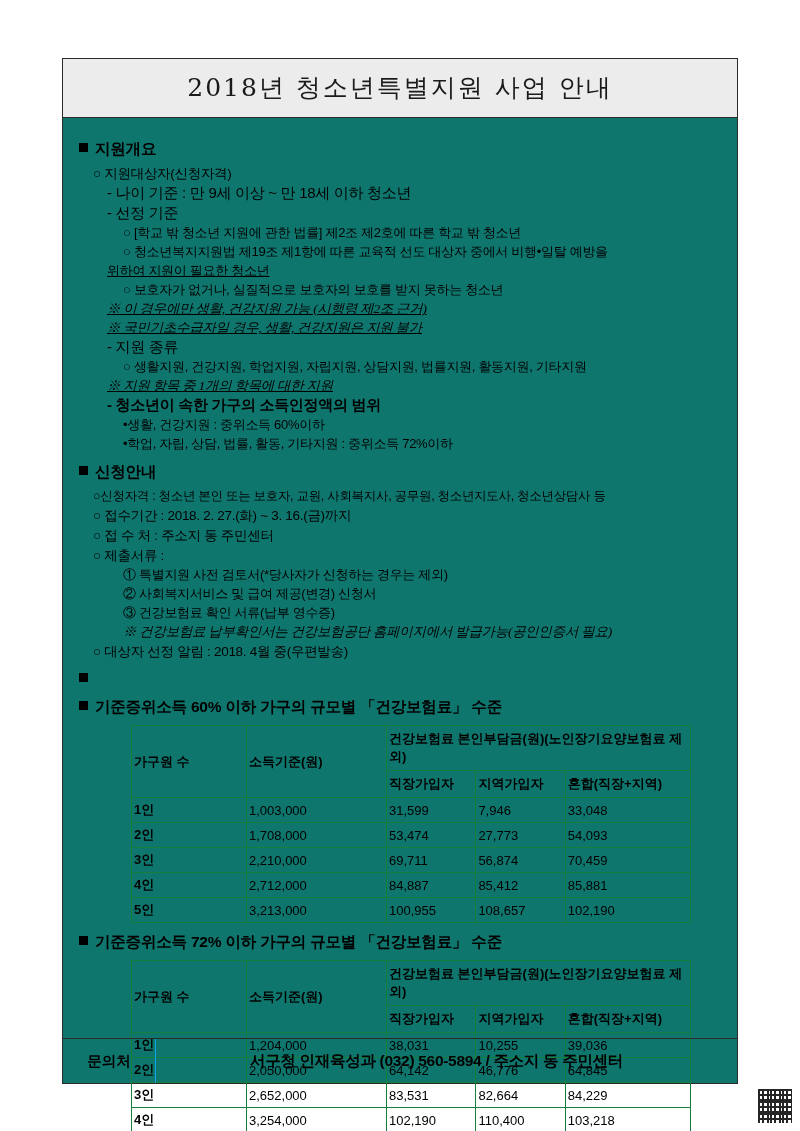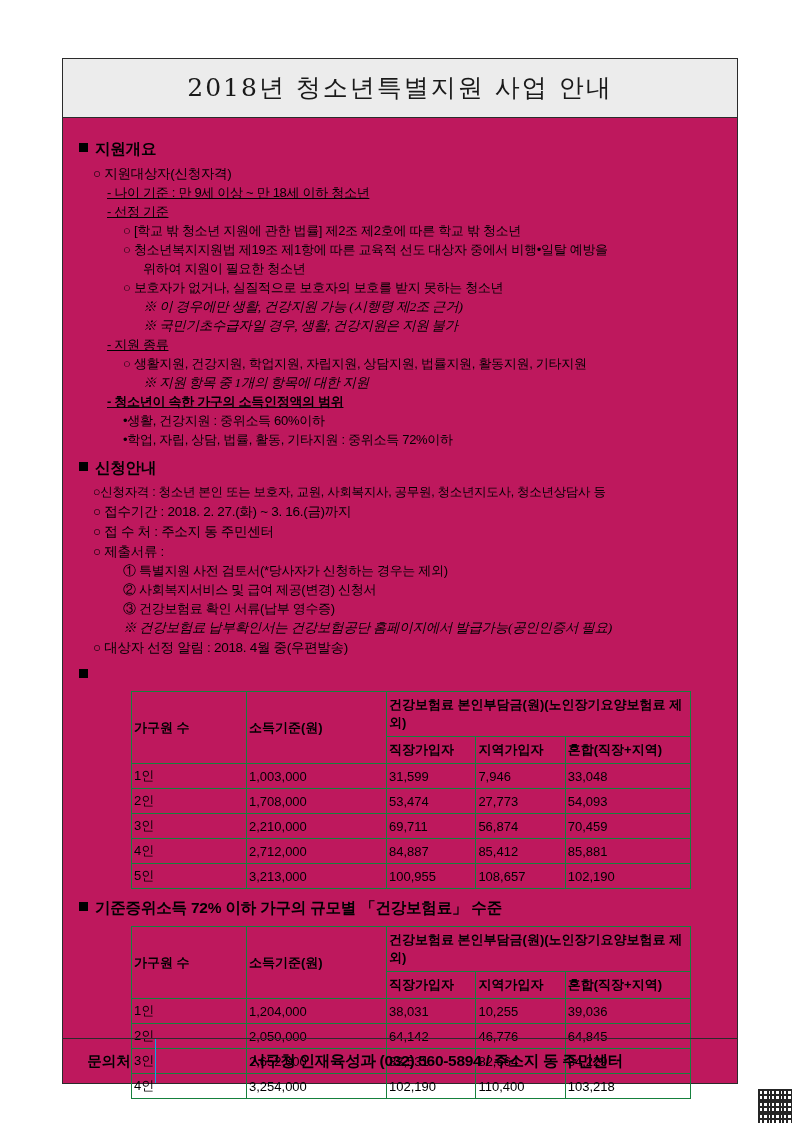--- a/index.html
+++ b/index.html
@@ -15,21 +15,21 @@
     position: relative;
     overflow: hidden;
   }
   .page {
     position: absolute;
     left: 62px;
     top: 58px;
     width: 676px;
     height: 1026px;
     border: 1px solid #2b2b2b;
-    background: #be185d;
+    background: #0f766e;
     box-sizing: border-box;
   }
   .title-band {
     border-bottom: 1px solid #2b2b2b;
     background: #ececec;
     text-align: center;
     padding: 12px 0 13px 0;
   }
   .title-band .title {
     font-family: "DejaVu Serif", serif;
@@ -54,34 +54,34 @@
     background: #000;
     margin-right: 7px;
     vertical-align: 2px;
   }
   .lvl1 {
     font-size: 13.5px;
     margin: 2px 0 1px 14px;
     letter-spacing: -0.3px;
   }
   .lvl2 {
-    font-size: 13px;
+    font-size: 15px;
     margin: 1px 0 1px 28px;
     letter-spacing: -0.3px;
-    text-decoration: underline;
   }
   .lvl3 {
     font-size: 13px;
     margin: 1px 0 1px 44px;
     letter-spacing: -0.3px;
   }
   .lvl4 {
     font-size: 13px;
-    margin: 1px 0 1px 64px;
-    letter-spacing: -0.3px;
+    margin: 1px 0 1px 28px;
+    letter-spacing: -0.3px;
+    text-decoration: underline;
   }
   .ital {
     font-style: italic;
     font-family: "Liberation Serif", serif;
     font-size: 13.5px;
   }
   .bold {
     font-weight: bold;
   }
   .small {
@@ -100,21 +100,21 @@
     padding: 3px 2px;
   }
   table.ins thead th {
     font-weight: bold;
     padding: 4px 2px;
   }
   table.ins td.num {
     font-family: Liberation Sans, sans-serif;
   }
   table.ins td.first {
-    font-weight: normal;
+    font-weight: bold;
   }
   .footer {
     position: absolute;
     left: 0;
     right: 0;
     bottom: 0;
     height: 44px;
     border-top: 1px solid #2b2b2b;
     display: flex;
     align-items: stretch;
@@ -196,20 +196,23 @@
     <div class="lvl1">○ <span>제출서류 :</span></div>
     <div class="lvl3">① 특별지원 사전 검토서(*당사자가 신청하는 경우는 제외)</div>
     <div class="lvl3">② 사회복지서비스 및 급여 제공(변경) 신청서</div>
     <div class="lvl3">③ 건강보험료 확인 서류(납부 영수증)</div>
     <div class="lvl3 ital">※ 건강보험료 납부확인서는 건강보험공단 홈페이지에서 발급가능(공인인증서 필요)</div>
     <div class="lvl1">○ <span>대상자 선정 알림 : 2018. 4월 중(우편발송)</span></div>
     <div class="h-sq">
       <span class="sq"></span>
     </div>
 
+    <div class="h-sq">
+      <span class="sq"></span><span>기준증위소득 60% 이하 가구의 규모별 「건강보험료」 수준</span>
+    </div>
 
     <table class="ins">
       <thead>
         <tr>
           <th rowspan="2" style="width:110px">가구원 수</th>
           <th rowspan="2" style="width:135px">소득기준(원)</th>
           <th colspan="3">건강보험료 본인부담금(원)(노인장기요양보험료 제외)</th>
         </tr>
         <tr>
           <th>직장가입자</th>

